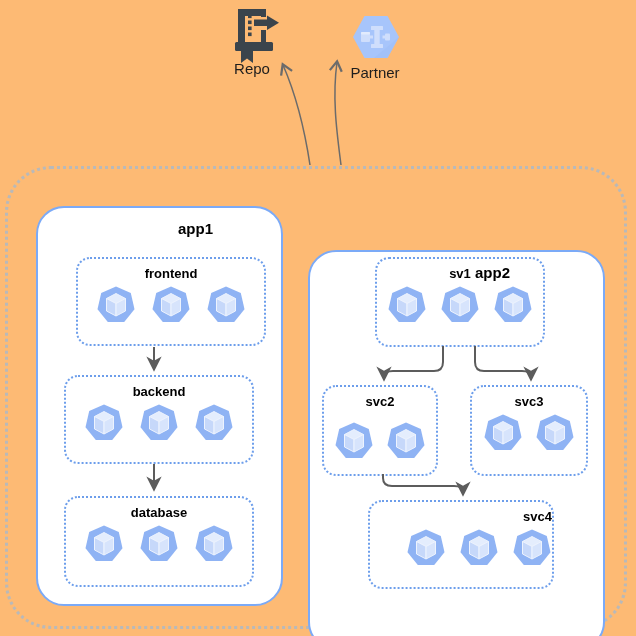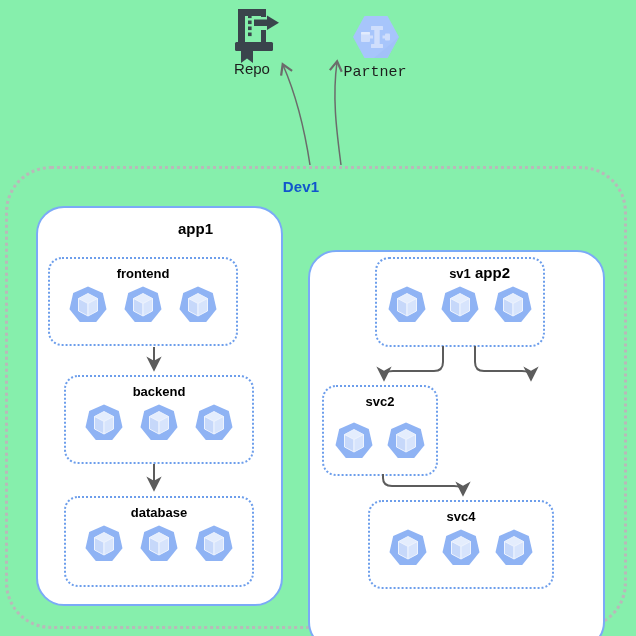--- a/index.html
+++ b/index.html
@@ -1,17 +1,17 @@
 <!DOCTYPE html>
 <html><head>
 <meta charset="utf-8">
 <style>
   html,body{margin:0;padding:0;background:#ffffff;}
   .stage{
-    position:relative;width:636px;height:636px;background:#86efac;overflow:hidden;
+    position:relative;width:636px;height:636px;background:#fdba74;overflow:hidden;
     font-family:"Liberation Sans","DejaVu Sans",sans-serif;color:#111;
   }
   
   .ext-label{position:absolute;font-size:15px;color:#1d1d1d;text-align:center;}
   
   .dev-boundary{
     position:absolute;left:5px;top:166px;width:616px;height:457px;
     border:3px dotted #b9b9b9;border-radius:46px;background:transparent;
   }
   .dev-label{
@@ -74,34 +74,33 @@
         <rect x="17.5" y="21.5" width="3.5" height="3"></rect>
         <rect x="19" y="12" width="12" height="4" rx="0.5"></rect>
         <rect x="22.3" y="12" width="5.4" height="22"></rect>
         <rect x="19" y="30" width="12" height="4" rx="0.5"></rect>
         <rect x="30.5" y="21.5" width="3" height="3"></rect>
         <rect x="33" y="19.5" width="5" height="7" rx="1"></rect>
       </g>
       <rect x="9" y="18" width="9" height="2.5" rx="1" fill="#e2ebfd"></rect>
     </svg>
   </div>
-  <div class="ext-label" style="left:335px;top:64px;width:80px;font-family:Liberation Mono, monospace;">Partner</div>
+  <div class="ext-label" style="left:335px;top:64px;width:80px;">Partner</div>
 
   <div class="dev-boundary"></div>
-  <div class="dev-label">Dev1</div>
 
   <div class="app-box" style="left:36px;top:206px;width:243px;height:396px;">
     <div class="app-label">app1</div>
   </div>
 
   <div class="app-box" style="left:308px;top:206px;width:293px;height:396px;margin-top:44px;">
     <div class="app-label">app2</div>
   </div>
 
-  <div class="svc-box" style="left:48px;top:257px;width:186px;height:85px;">
+  <div class="svc-box" style="left:76px;top:257px;width:186px;height:85px;">
     <div class="svc-label">frontend</div>
     <div class="pods-row gap15">
   <svg width="40" height="38" viewBox="0 0 40 38">
     <polygon points="20,0.5 34.8,7.1 38.5,23.2 28.2,36 11.8,36 1.5,23.2 5.2,7.1" fill="#8fb3f4"></polygon>
     <g stroke="#edf3fe" stroke-width="1" stroke-linejoin="round">
       <polygon points="20,7.5 29.5,12.5 20,17.5 10.5,12.5" fill="#e4edfd"></polygon>
       <polygon points="10.5,12.5 20,17.5 20,30 10.5,25" fill="#c6d8fa"></polygon>
       <polygon points="29.5,12.5 20,17.5 20,30 29.5,25" fill="#d7e4fc"></polygon>
     </g>
   </svg>
@@ -234,21 +233,43 @@
   <svg width="40" height="38" viewBox="0 0 40 38">
     <polygon points="20,0.5 34.8,7.1 38.5,23.2 28.2,36 11.8,36 1.5,23.2 5.2,7.1" fill="#8fb3f4"></polygon>
     <g stroke="#edf3fe" stroke-width="1" stroke-linejoin="round">
       <polygon points="20,7.5 29.5,12.5 20,17.5 10.5,12.5" fill="#e4edfd"></polygon>
       <polygon points="10.5,12.5 20,17.5 20,30 10.5,25" fill="#c6d8fa"></polygon>
       <polygon points="29.5,12.5 20,17.5 20,30 29.5,25" fill="#d7e4fc"></polygon>
     </g>
   </svg>
 </div>
   </div>
-  <div class="svc-box" style="left:368px;top:500px;width:182px;height:85px;">
+  <div class="svc-box" style="left:470px;top:385px;width:114px;height:87px;">
+    <div class="svc-label">svc3</div>
+    <div class="pods-row gap12">
+  <svg width="40" height="38" viewBox="0 0 40 38">
+    <polygon points="20,0.5 34.8,7.1 38.5,23.2 28.2,36 11.8,36 1.5,23.2 5.2,7.1" fill="#8fb3f4"></polygon>
+    <g stroke="#edf3fe" stroke-width="1" stroke-linejoin="round">
+      <polygon points="20,7.5 29.5,12.5 20,17.5 10.5,12.5" fill="#e4edfd"></polygon>
+      <polygon points="10.5,12.5 20,17.5 20,30 10.5,25" fill="#c6d8fa"></polygon>
+      <polygon points="29.5,12.5 20,17.5 20,30 29.5,25" fill="#d7e4fc"></polygon>
+    </g>
+  </svg>
+
+  <svg width="40" height="38" viewBox="0 0 40 38">
+    <polygon points="20,0.5 34.8,7.1 38.5,23.2 28.2,36 11.8,36 1.5,23.2 5.2,7.1" fill="#8fb3f4"></polygon>
+    <g stroke="#edf3fe" stroke-width="1" stroke-linejoin="round">
+      <polygon points="20,7.5 29.5,12.5 20,17.5 10.5,12.5" fill="#e4edfd"></polygon>
+      <polygon points="10.5,12.5 20,17.5 20,30 10.5,25" fill="#c6d8fa"></polygon>
+      <polygon points="29.5,12.5 20,17.5 20,30 29.5,25" fill="#d7e4fc"></polygon>
+    </g>
+  </svg>
+</div>
+  </div>
+  <div class="svc-box" style="left:368px;top:500px;width:182px;height:85px;align-items:flex-end;">
     <div class="svc-label">svc4</div>
     <div class="pods-row gap13">
   <svg width="40" height="38" viewBox="0 0 40 38">
     <polygon points="20,0.5 34.8,7.1 38.5,23.2 28.2,36 11.8,36 1.5,23.2 5.2,7.1" fill="#8fb3f4"></polygon>
     <g stroke="#edf3fe" stroke-width="1" stroke-linejoin="round">
       <polygon points="20,7.5 29.5,12.5 20,17.5 10.5,12.5" fill="#e4edfd"></polygon>
       <polygon points="10.5,12.5 20,17.5 20,30 10.5,25" fill="#c6d8fa"></polygon>
       <polygon points="29.5,12.5 20,17.5 20,30 29.5,25" fill="#d7e4fc"></polygon>
     </g>
   </svg>

